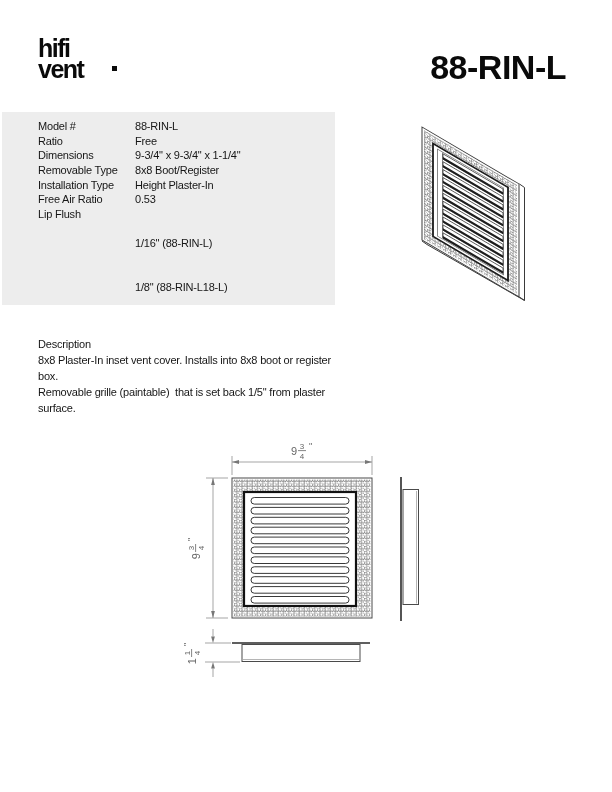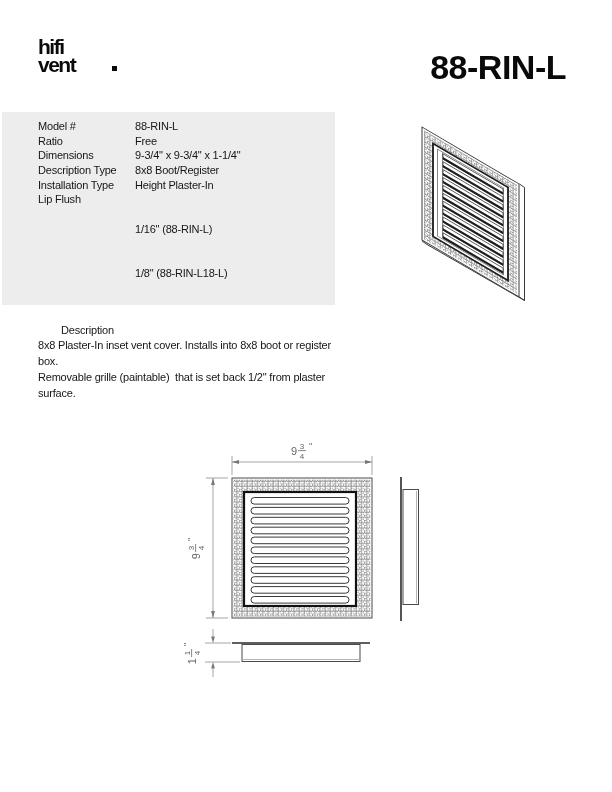--- a/index.html
+++ b/index.html
@@ -1,36 +1,36 @@
 <!DOCTYPE html>
 <html><head>
 <meta charset="utf-8">
 <style>
   html,body{margin:0;padding:0;background:#fff;}
   .page{position:relative;width:612px;height:792px;background:#ffffff;overflow:hidden;
         font-family:"Liberation Sans",sans-serif;color:#111;}
 
   
   .logo{position:absolute;left:38px;top:38px;line-height:0.85;font-weight:800;
-        font-size:21px;letter-spacing:-1.5px;color:#0a0a0a;}
+        font-size:25px;letter-spacing:-1.5px;color:#0a0a0a;}
   .logo-dot{position:absolute;left:74px;top:28px;width:5px;height:5px;background:#0a0a0a;}
 
   
   .title{position:absolute;top:48px;right:46px;margin:0;font-size:34px;font-weight:800;
          letter-spacing:-0.5px;color:#0a0a0a;}
 
   
   .spec-panel{position:absolute;left:2px;top:112px;width:333px;height:193px;
               background:#ededed;box-sizing:border-box;padding:7px 0 0 36px;
               font-size:11px;letter-spacing:-0.2px;color:#161616;}
   .spec-row{display:flex;line-height:14.65px;}
   .spec-label{width:97px;flex:0 0 97px;}
   .spec-value{white-space:pre-wrap;}
   .desc{margin-top:2px;}
-  .desc-heading{line-height:14.65px;margin-top:13px;margin-left:23px;}
+  .desc-heading{line-height:14.65px;margin-top:13px;}
   .desc-line{line-height:16px;white-space:pre-wrap;}
 
   
   .tech-svg{position:absolute;left:0;top:0;}
   .dimtext{font-family:"Liberation Sans",sans-serif;fill:#666;}
 </style>
 </head>
 <body>
 
 <div class="page">
@@ -51,39 +51,43 @@
       </div>
       <div class="spec-row">
         <span class="spec-label">Ratio</span>
         <span class="spec-value">Free</span>
       </div>
       <div class="spec-row">
         <span class="spec-label">Dimensions</span>
         <span class="spec-value">9-3/4" x 9-3/4" x 1-1/4"</span>
       </div>
       <div class="spec-row">
-        <span class="spec-label">Description Type</span>
+        <span class="spec-label">Removable Type</span>
         <span class="spec-value">8x8 Boot/Register</span>
       </div>
       <div class="spec-row">
         <span class="spec-label">Installation Type</span>
         <span class="spec-value">Height Plaster-In</span>
+      </div>
+      <div class="spec-row">
+        <span class="spec-label">Free Air Ratio</span>
+        <span class="spec-value">0.53</span>
       </div>
       <div class="spec-row">
         <span class="spec-label">Lip Flush</span>
         <span class="spec-value">
           <div>1/16" (88-RIN-L)</div>
           <div>1/8" (88-RIN-L18-L)</div>
         </span>
       </div>
     </div>
     <div class="desc">
       <div class="desc-heading">Description</div>
       <div class="desc-line">8x8 Plaster-In inset vent cover. Installs into 8x8 boot or register box.</div>
-      <div class="desc-line">Removable grille (paintable)  that is set back 1/2" from plaster surface.</div>
+      <div class="desc-line">Removable grille (paintable)  that is set back 1/5" from plaster surface.</div>
     </div>
   </section>
 
   <svg id="tech-svg" class="tech-svg" width="612" height="792" viewBox="0 0 612 792">
     <defs>
       <pattern id="perf" width="5.2" height="5.2" patternUnits="userSpaceOnUse">
         <circle cx="1.5" cy="1.5" r="1.45" fill="none" stroke="#555" stroke-width="0.7"></circle>
         <circle cx="4.1" cy="4.1" r="1.45" fill="none" stroke="#555" stroke-width="0.7"></circle>
       </pattern>
     </defs>

